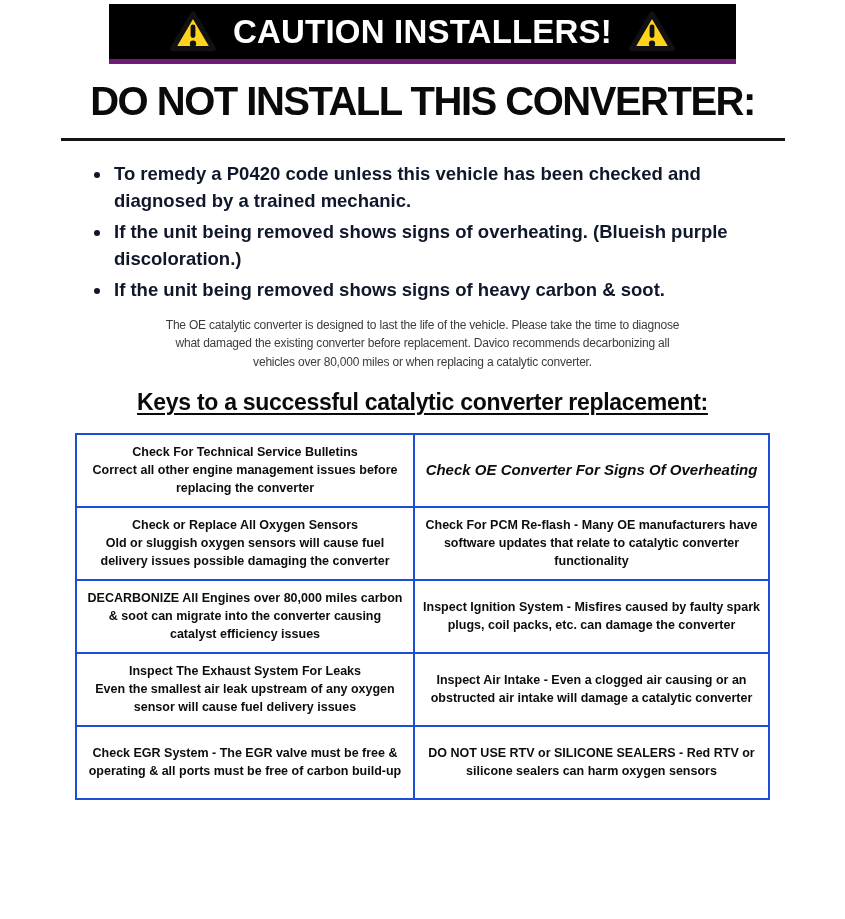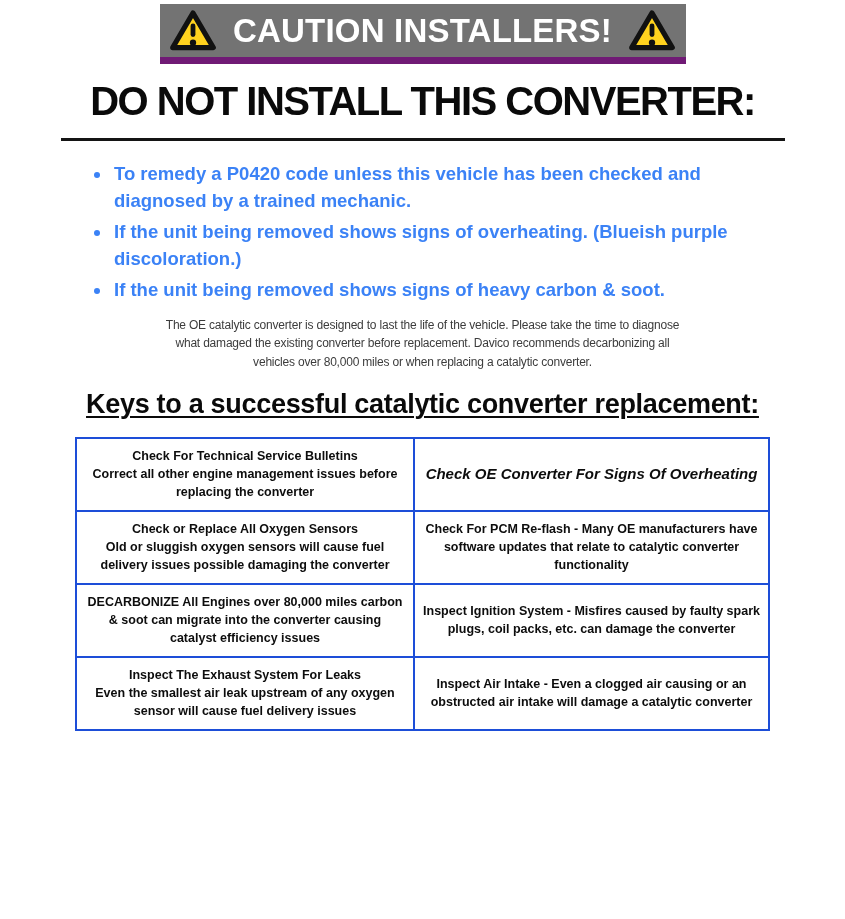--- a/index.html
+++ b/index.html
@@ -12,25 +12,25 @@
   }
   .page {
     width: 845px;
     height: 919px;
     background: #ffffff;
     overflow: hidden;
     box-sizing: border-box;
   }
   
   .banner {
-    width: 526px;
+    width: 627px;
     height: 60px;
     margin: 4px auto 0 auto;
-    background: #737373;
-    border-bottom: 7px solid #701a75;
+    background: #000000;
+    border-bottom: 5px solid #701a75;
     box-sizing: border-box;
     display: flex;
     align-items: center;
     justify-content: center;
     gap: 16px;
   }
   .banner-title {
     color: #ffffff;
     font-size: 33px;
     font-weight: 800;
@@ -54,21 +54,21 @@
     background: #141414;
     margin: 15px auto 0 auto;
   }
   
   .warning-list {
     margin: 19px 2px 0 0;
     padding: 0 40px 0 112px;
     list-style: disc outside;
     font-size: 18.5px;
     font-weight: 700;
-    color: #3b82f6;
+    color: #0f172a;
     line-height: 1.48;
   }
   .warning-list li {
     max-width: 645px;
     margin-bottom: 3px;
     white-space: pre-line;
     padding-left: 2px;
   }
   
   .note {
@@ -78,21 +78,21 @@
     font-weight: 400;
     letter-spacing: -0.2px;
     color: #3c3c3c;
     line-height: 1.55;
     white-space: pre-line;
   }
   
   .keys-heading {
     margin: 17px 0 0 0;
     text-align: center;
-    font-size: 27px;
+    font-size: 23px;
     font-weight: 800;
     color: #0a0a0a;
     text-decoration: underline;
     text-decoration-thickness: 2px;
     text-underline-offset: 3px;
     letter-spacing: -0.3px;
   }
   
   .tips-table {
     width: 693px;
@@ -176,16 +176,20 @@
       </tr>
       <tr>
         <td>DECARBONIZE All Engines over 80,000 miles carbon &amp; soot can migrate into the converter causing catalyst efficiency issues</td>
         <td>Inspect Ignition System - Misfires caused by faulty spark plugs, coil packs, etc. can damage the converter</td>
       </tr>
       <tr>
         <td>Inspect The Exhaust System For Leaks
 Even the smallest air leak upstream of any oxygen sensor will cause fuel delivery issues</td>
         <td>Inspect Air Intake - Even a clogged air causing or an obstructed air intake will damage a catalytic converter</td>
       </tr>
+      <tr>
+        <td>Check EGR System - The EGR valve must be free &amp; operating &amp; all ports must be free of carbon build-up</td>
+        <td>DO NOT USE RTV or SILICONE SEALERS - Red RTV or silicone sealers can harm oxygen sensors</td>
+      </tr>
     </tbody>
   </table>
 
 </div>
 
 </body></html>

